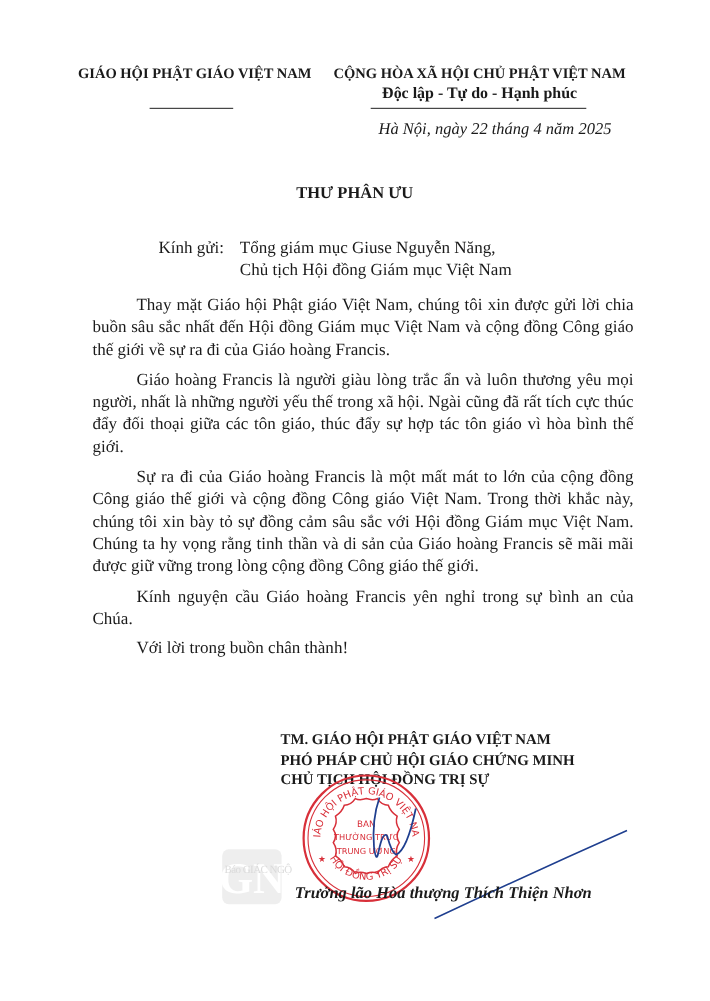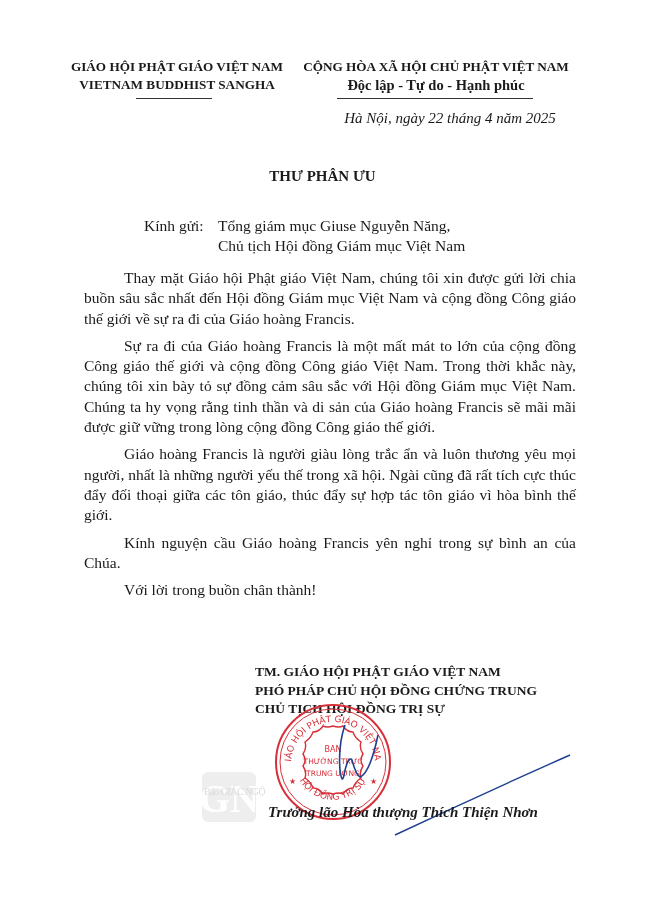--- a/index.html
+++ b/index.html
@@ -24,50 +24,49 @@
   .stamp { left: 273px; top: 702px; width: 120px; height: 120px; }
   .sig { left: 300px; top: 715px; width: 280px; height: 130px; }
   .watermark { left: 188px; top: 770px; width: 80px; height: 55px; opacity: 0.35; }
   .wm-text { position:absolute; left: 16px; top: 16px; font-family: "Liberation Serif", serif; font-size: 10px; color:#999; letter-spacing: -0.5px; }
 </style>
 </head>
 <body>
 
 <div class="abs hdr-left">
   <div>GIÁO HỘI PHẬT GIÁO VIỆT NAM</div>
-  <div>VIETNAM BUDDHIST SANGHA</div>
 </div>
 <div class="rule" style="left:136px; top:98px; width:76px;"></div>
 
 <div class="abs hdr-right">
   <div>CỘNG HÒA XÃ HỘI CHỦ PHẬT VIỆT NAM</div>
   <div class="motto">Độc lập - Tự do - Hạnh phúc</div>
 </div>
 <div class="rule" style="left:337px; top:98px; width:196px;"></div>
 
 <div class="abs date">Hà Nội, ngày 22 tháng 4 năm 2025</div>
 
 <div class="abs title">THƯ PHÂN ƯU</div>
 
 <div class="abs recipient">
   <div><span class="lbl">Kính gửi:</span><span>Tổng giám mục Giuse Nguyễn Năng,</span></div>
   <div class="indent">Chủ tịch Hội đồng Giám mục Việt Nam</div>
 </div>
 
 <div class="abs body">
   <p>Thay mặt Giáo hội Phật giáo Việt Nam, chúng tôi xin được gửi lời chia buồn sâu sắc nhất đến Hội đồng Giám mục Việt Nam và cộng đồng Công giáo thế giới về sự ra đi của Giáo hoàng Francis.</p>
+  <p>Giáo hoàng Francis là người giàu lòng trắc ẩn và luôn thương yêu mọi người, nhất là những người yếu thế trong xã hội. Ngài cũng đã rất tích cực thúc đẩy đối thoại giữa các tôn giáo, thúc đẩy sự hợp tác tôn giáo vì hòa bình thế giới.</p>
   <p>Sự ra đi của Giáo hoàng Francis là một mất mát to lớn của cộng đồng Công giáo thế giới và cộng đồng Công giáo Việt Nam. Trong thời khắc này, chúng tôi xin bày tỏ sự đồng cảm sâu sắc với Hội đồng Giám mục Việt Nam. Chúng ta hy vọng rằng tinh thần và di sản của Giáo hoàng Francis sẽ mãi mãi được giữ vững trong lòng cộng đồng Công giáo thế giới.</p>
-  <p>Giáo hoàng Francis là người giàu lòng trắc ẩn và luôn thương yêu mọi người, nhất là những người yếu thế trong xã hội. Ngài cũng đã rất tích cực thúc đẩy đối thoại giữa các tôn giáo, thúc đẩy sự hợp tác tôn giáo vì hòa bình thế giới.</p>
   <p>Kính nguyện cầu Giáo hoàng Francis yên nghỉ trong sự bình an của Chúa.</p>
   <p>Với lời trong buồn chân thành!</p>
 </div>
 
 <div class="abs sign">
   <div>TM. GIÁO HỘI PHẬT GIÁO VIỆT NAM</div>
-  <div>PHÓ PHÁP CHỦ HỘI ĐỒNG CHỨNG TRUNG</div>
+  <div>PHÓ PHÁP CHỦ HỘI GIÁO CHỨNG MINH</div>
   <div>CHỦ TỊCH HỘI ĐỒNG TRỊ SỰ</div>
 </div>
 
 <div class="abs watermark">
   <svg width="80" height="55" viewBox="0 0 80 55">
     <rect x="14" y="2" width="54" height="50" rx="6" fill="#cfcfcf"></rect>
     <text x="41" y="42" text-anchor="middle" font-family="Liberation Serif, serif" font-size="40" font-weight="bold" fill="#ffffff">GN</text>
   </svg>
   <span class="wm-text">Báo GIÁC NGỘ</span>
 </div>

